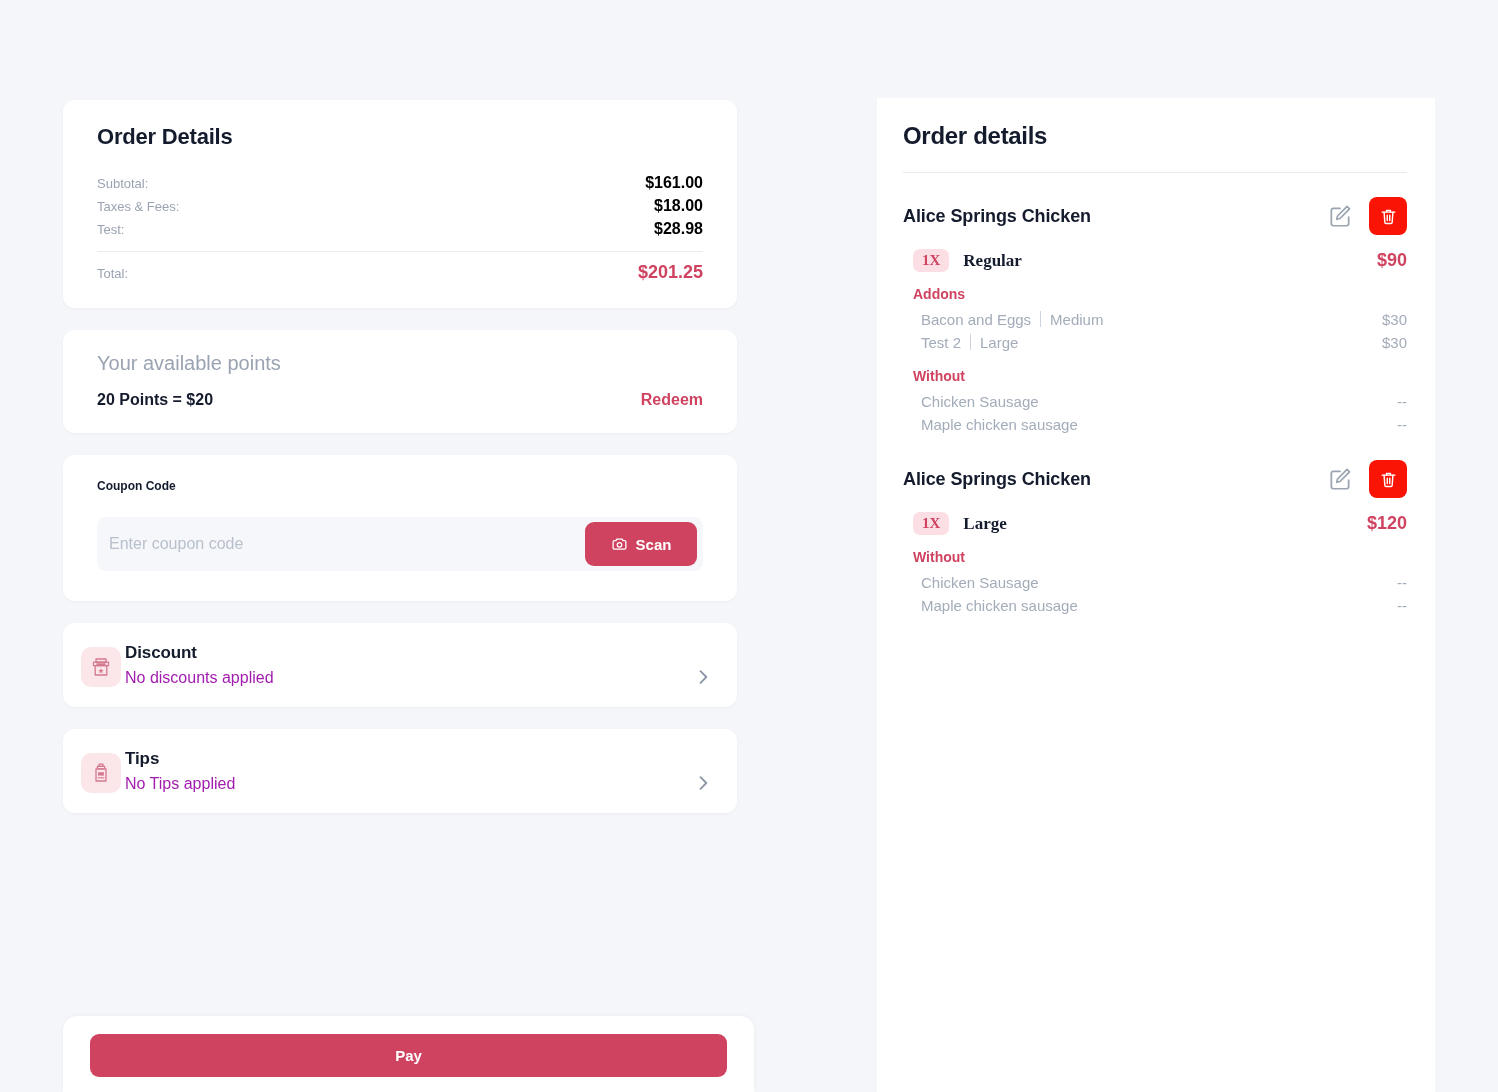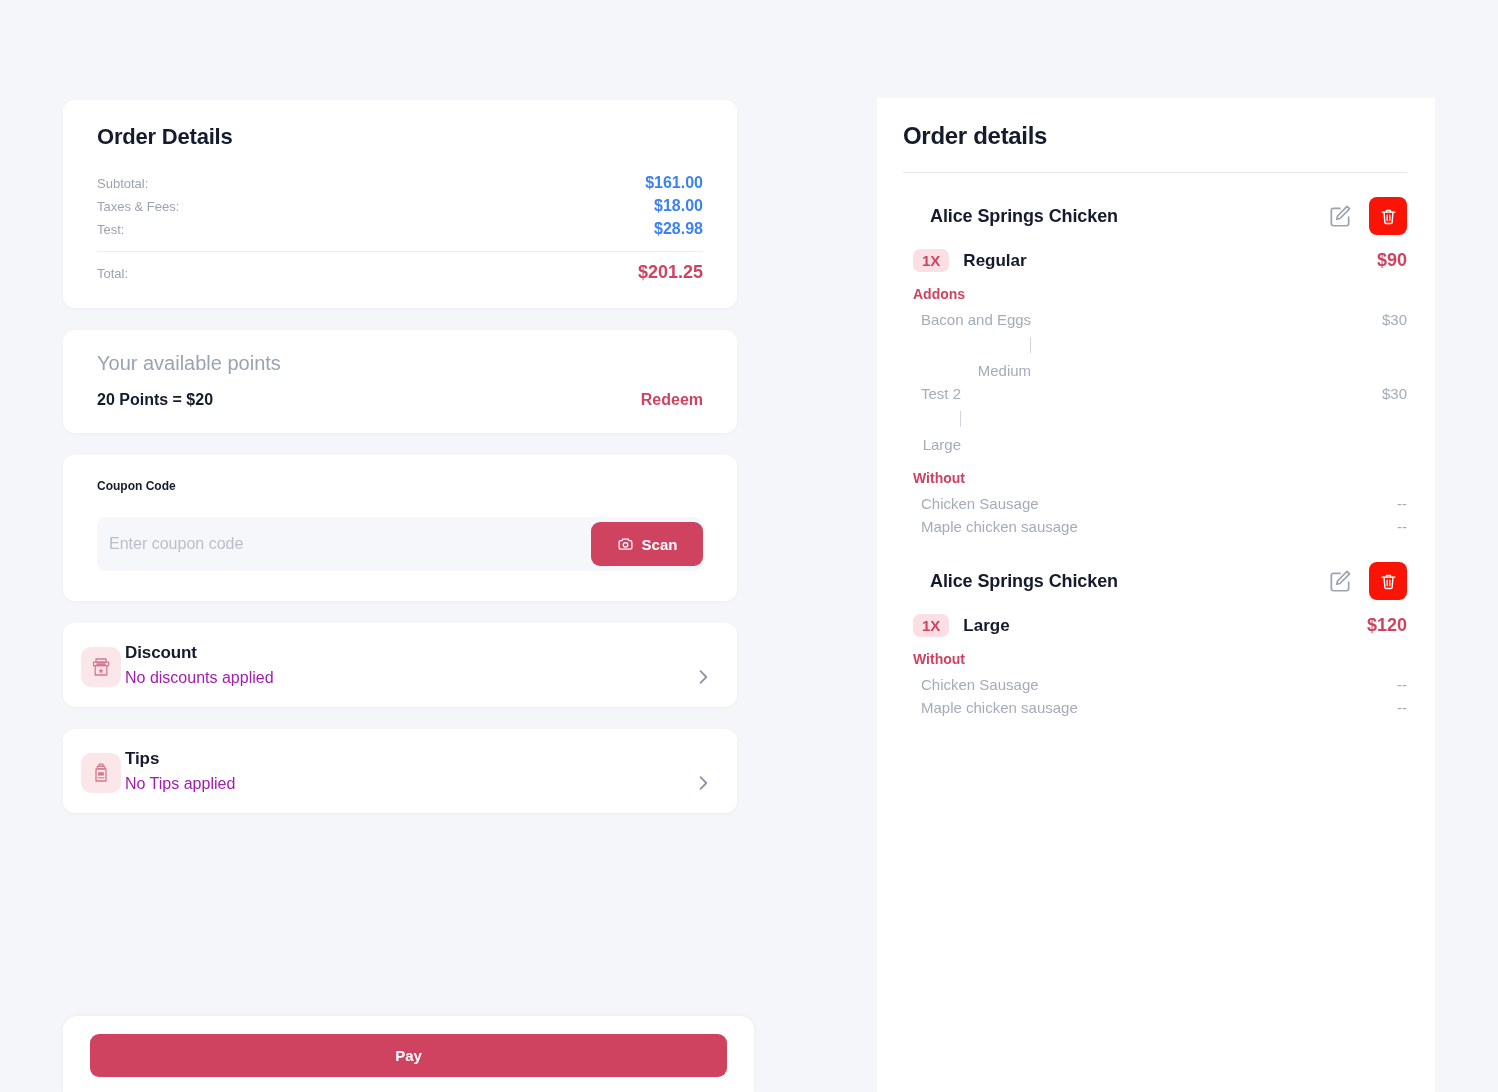--- a/index.html
+++ b/index.html
@@ -25,21 +25,21 @@
   .summary-card { padding: 24px 34px 22px 34px; }
   .summary-title {
     font-size: 22px; font-weight: 700; color: #141b2d;
     letter-spacing: -0.2px; margin-bottom: 22px;
   }
   .sum-row {
     display: flex; justify-content: space-between; align-items: baseline;
     padding: 2px 0 3px 0;
   }
   .sum-label { font-size: 13px; color: #9aa3b2; font-weight: 400; }
-  .sum-value { font-size: 16px; color: #3b82f6; font-weight: 700; }
+  .sum-value { font-size: 16px; color: #000000; font-weight: 700; }
   .sum-divider { height: 1px; background: #e9edf3; margin: 10px 0 8px 0; }
   .sum-row.total .sum-label { color: #9aa3b2; }
   .sum-row.total .sum-value { color: #cf4360; font-size: 18px; font-weight: 700; }
 
   
   .points-card { margin-top: 22px; padding: 22px 34px 24px 34px; }
   .points-caption { font-size: 20px; color: #9aa3b2; margin-bottom: 16px; }
   .points-row { display: flex; justify-content: space-between; align-items: center; }
   .points-value { font-size: 16px; font-weight: 700; color: #141b2d; }
   .redeem-link {
@@ -53,21 +53,21 @@
     position: relative; height: 54px; background: #f5f7fa;
     border-radius: 9px; display: flex; align-items: center;
   }
   .coupon-input {
     flex: 1; border: none; background: transparent; outline: none;
     font-family: "Liberation Sans", sans-serif;
     font-size: 16px; color: #6b7585; padding: 0 14px 0 12px;
   }
   .coupon-input::placeholder { color: #b9c0cb; }
   .scan-btn {
-    position: absolute; right: 0; top: 0;
+    position: absolute; right: 6px; top: 0;
     height: 44px; margin: 5px 0; width: 112px;
     background: #cf4360; border: none; border-radius: 9px;
     color: #fff; font-size: 15px; font-weight: 700;
     font-family: "Liberation Sans", sans-serif;
     display: flex; align-items: center; justify-content: center; gap: 8px;
     cursor: pointer;
   }
 
   
   .opt-card {
@@ -105,53 +105,53 @@
     width: 558px; height: 994px; background: #ffffff;
     padding: 24px 28px 0 26px;
   }
   .right-title {
     font-size: 24px; font-weight: 700; color: #141b2d;
     letter-spacing: -0.3px; margin-bottom: 22px;
   }
   .right-divider { height: 1px; background: #e6e9ef; margin-bottom: 24px; }
 
   .order-item { margin-bottom: 24px; }
-  .item-head { display: flex; align-items: center; justify-content: space-between; margin-left: 27px; }
+  .item-head { display: flex; align-items: center; justify-content: space-between; }
   .item-name { font-size: 18px; font-weight: 700; color: #141b2d; letter-spacing: -0.1px; }
   .item-actions { display: flex; align-items: center; gap: 14px; }
   .edit-btn {
     background: none; border: none; padding: 0; cursor: pointer;
     width: 30px; height: 30px; display: flex; align-items: center; justify-content: center;
   }
   .del-btn {
     background: #fa1405; border: none; border-radius: 8px; cursor: pointer;
     width: 38px; height: 38px; display: flex; align-items: center; justify-content: center;
   }
 
   .variant-row {
     display: flex; align-items: center; justify-content: space-between;
     margin-top: 14px; padding-left: 10px;
   }
-  .variant-left { display: flex; align-items: center; gap: 14px; }
+  .variant-left { display: flex; align-items: center; gap: 14px; font-family: Liberation Serif, serif; }
   .qty-badge {
     background: #fbdfe5; color: #cf4360; font-size: 15px; font-weight: 700;
     border-radius: 7px; padding: 4px 9px; line-height: 1;
   }
   .variant-name { font-size: 17px; font-weight: 700; color: #141b2d; }
   .variant-price { font-size: 18px; font-weight: 700; color: #cf4360; }
 
   .group-label {
     font-size: 14px; font-weight: 700; color: #cf4360;
     margin: 14px 0 6px 10px;
   }
   .sub-row {
     display: flex; align-items: baseline; justify-content: space-between;
     padding: 3px 0 3px 18px;
   }
-  .sub-left { display: flex; align-items: flex-end; gap: 9px; font-size: 15px; color: #a3acb9; flex-direction: column; }
+  .sub-left { display: flex; align-items: flex-start; gap: 9px; font-size: 15px; color: #a3acb9; }
   .sub-sep { width: 1px; height: 16px; background: #cdd4de; display: inline-block; }
   .sub-price { font-size: 15px; color: #a3acb9; }
 </style>
 </head>
 <body>
 
 <div class="page">
 
   <div class="left-col">
 

